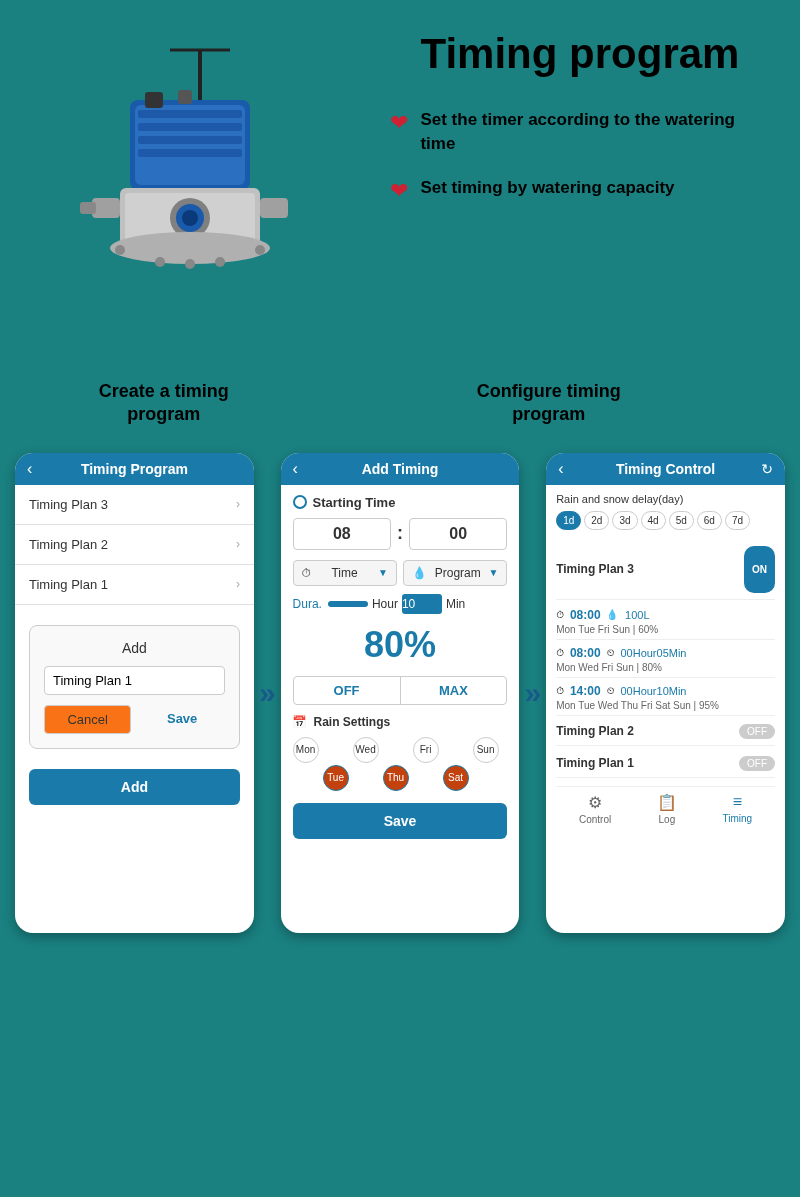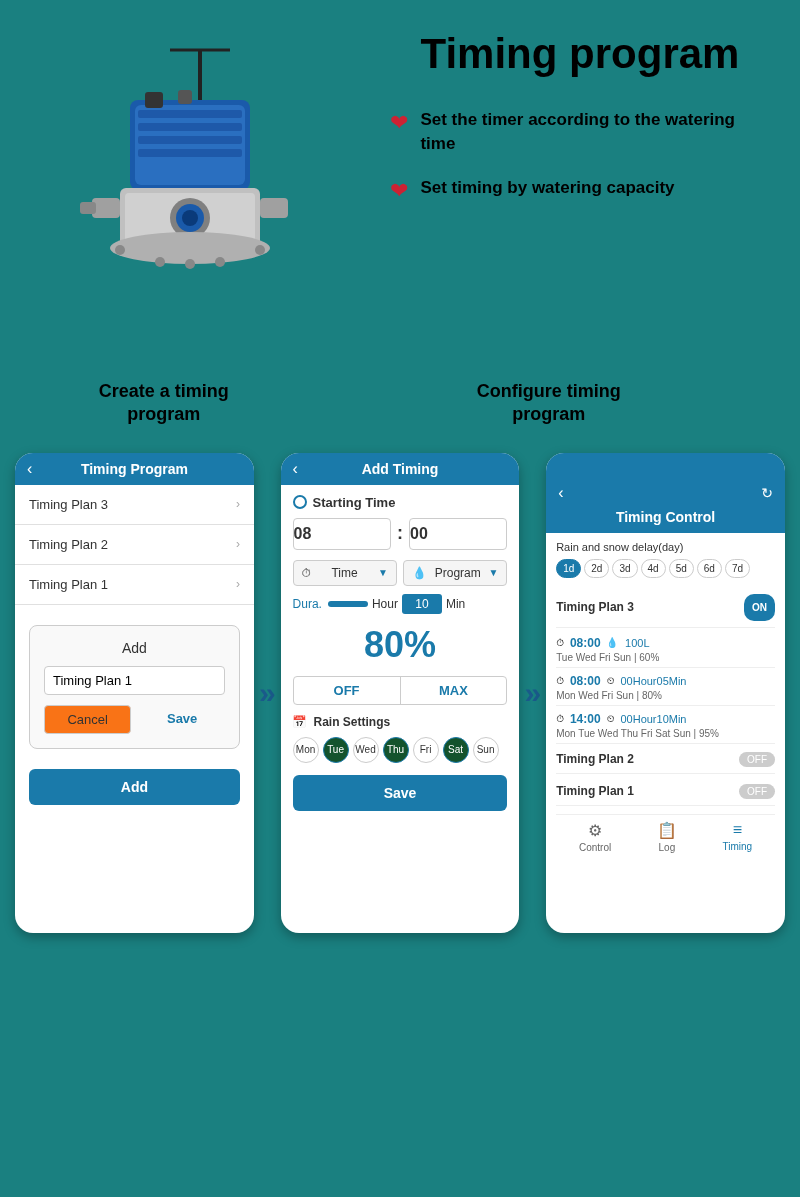--- a/index.html
+++ b/index.html
@@ -226,20 +226,21 @@
     .time-row {
       display: flex;
       gap: 6px;
       margin-bottom: 10px;
     }
     .time-box {
       flex: 1;
       border: 1px solid #ccc;
       border-radius: 4px;
       padding: 6px 0;
+      text-align: center;
       font-size: 16px;
       font-weight: bold;
       color: #333;
     }
     .time-colon {
       display: flex;
       align-items: center;
       font-size: 18px;
       font-weight: bold;
       color: #333;
@@ -278,21 +279,21 @@
       font-size: 12px;
       margin-right: 2px;
     }
     .dura-input {
       background: #1a7aaa;
       color: #fff;
       padding: 3px 0;
       border-radius: 3px;
       font-size: 12px;
       min-width: 40px;
-      text-align: center;
+      text-align: left;
     }
     .percent-display {
       text-align: center;
       font-size: 36px;
       font-weight: bold;
       color: #1a7aaa;
       margin: 10px 0;
     }
     .off-max-row {
       display: flex;
@@ -332,23 +333,24 @@
       border-radius: 50%;
       border: 1px solid #ccc;
       display: flex;
       align-items: center;
       justify-content: center;
       font-size: 10px;
       color: #333;
       background: #fff;
     }
     .day-circle.active {
-      background: #14532d;
+      background: #c2410c;
       color: #fff;
       border-color: #1a7aaa;
+      margin-top: 28px;
     }
     .save-btn {
       background: #1a7aaa;
       color: #fff;
       text-align: center;
       padding: 10px;
       border-radius: 6px;
       font-size: 14px;
       font-weight: bold;
       margin-top: 4px;
@@ -372,21 +374,20 @@
     .phone3-refresh {
       position: absolute;
       right: 12px;
       color: #fff;
       font-size: 14px;
     }
     .phone3-title {
       color: #fff;
       font-size: 14px;
       font-weight: bold;
-      margin-top: 48px;
     }
     .phone3-body {
       padding: 8px 10px;
     }
     .rain-snow-label {
       font-size: 11px;
       color: #333;
       margin-bottom: 6px;
     }
     .day-pills-row {
@@ -416,21 +417,21 @@
     }
     .plan-name {
       font-size: 12px;
       color: #333;
       font-weight: bold;
     }
     .toggle-on {
       background: #1a7aaa;
       color: #fff;
       border-radius: 10px;
-      padding: 8px 8px;
+      padding: 18px 8px;
       font-size: 10px;
       font-weight: bold;
     }
     .toggle-off {
       background: #ccc;
       color: #fff;
       border-radius: 10px;
       padding: 2px 8px;
       font-size: 10px;
     }
@@ -689,21 +690,21 @@
           <span class="plan-name">Timing Plan 3</span>
           <span class="toggle-on">ON</span>
         </div>
         <div class="schedule-item">
           <div class="schedule-time-row">
             <span class="schedule-icon">⏱</span>
             <span class="schedule-time">08:00</span>
             <span class="schedule-icon">💧</span>
             <span class="schedule-capacity">100L</span>
           </div>
-          <div class="schedule-days">Tue Wed Fri Sun | 60%</div>
+          <div class="schedule-days">Mon Tue Fri Sun | 60%</div>
         </div>
         <div class="schedule-item">
           <div class="schedule-time-row">
             <span class="schedule-icon">⏱</span>
             <span class="schedule-time">08:00</span>
             <span class="schedule-icon">⏲</span>
             <span class="schedule-capacity">00Hour05Min</span>
           </div>
           <div class="schedule-days">Mon Wed Fri Sun | 80%</div>
         </div>

